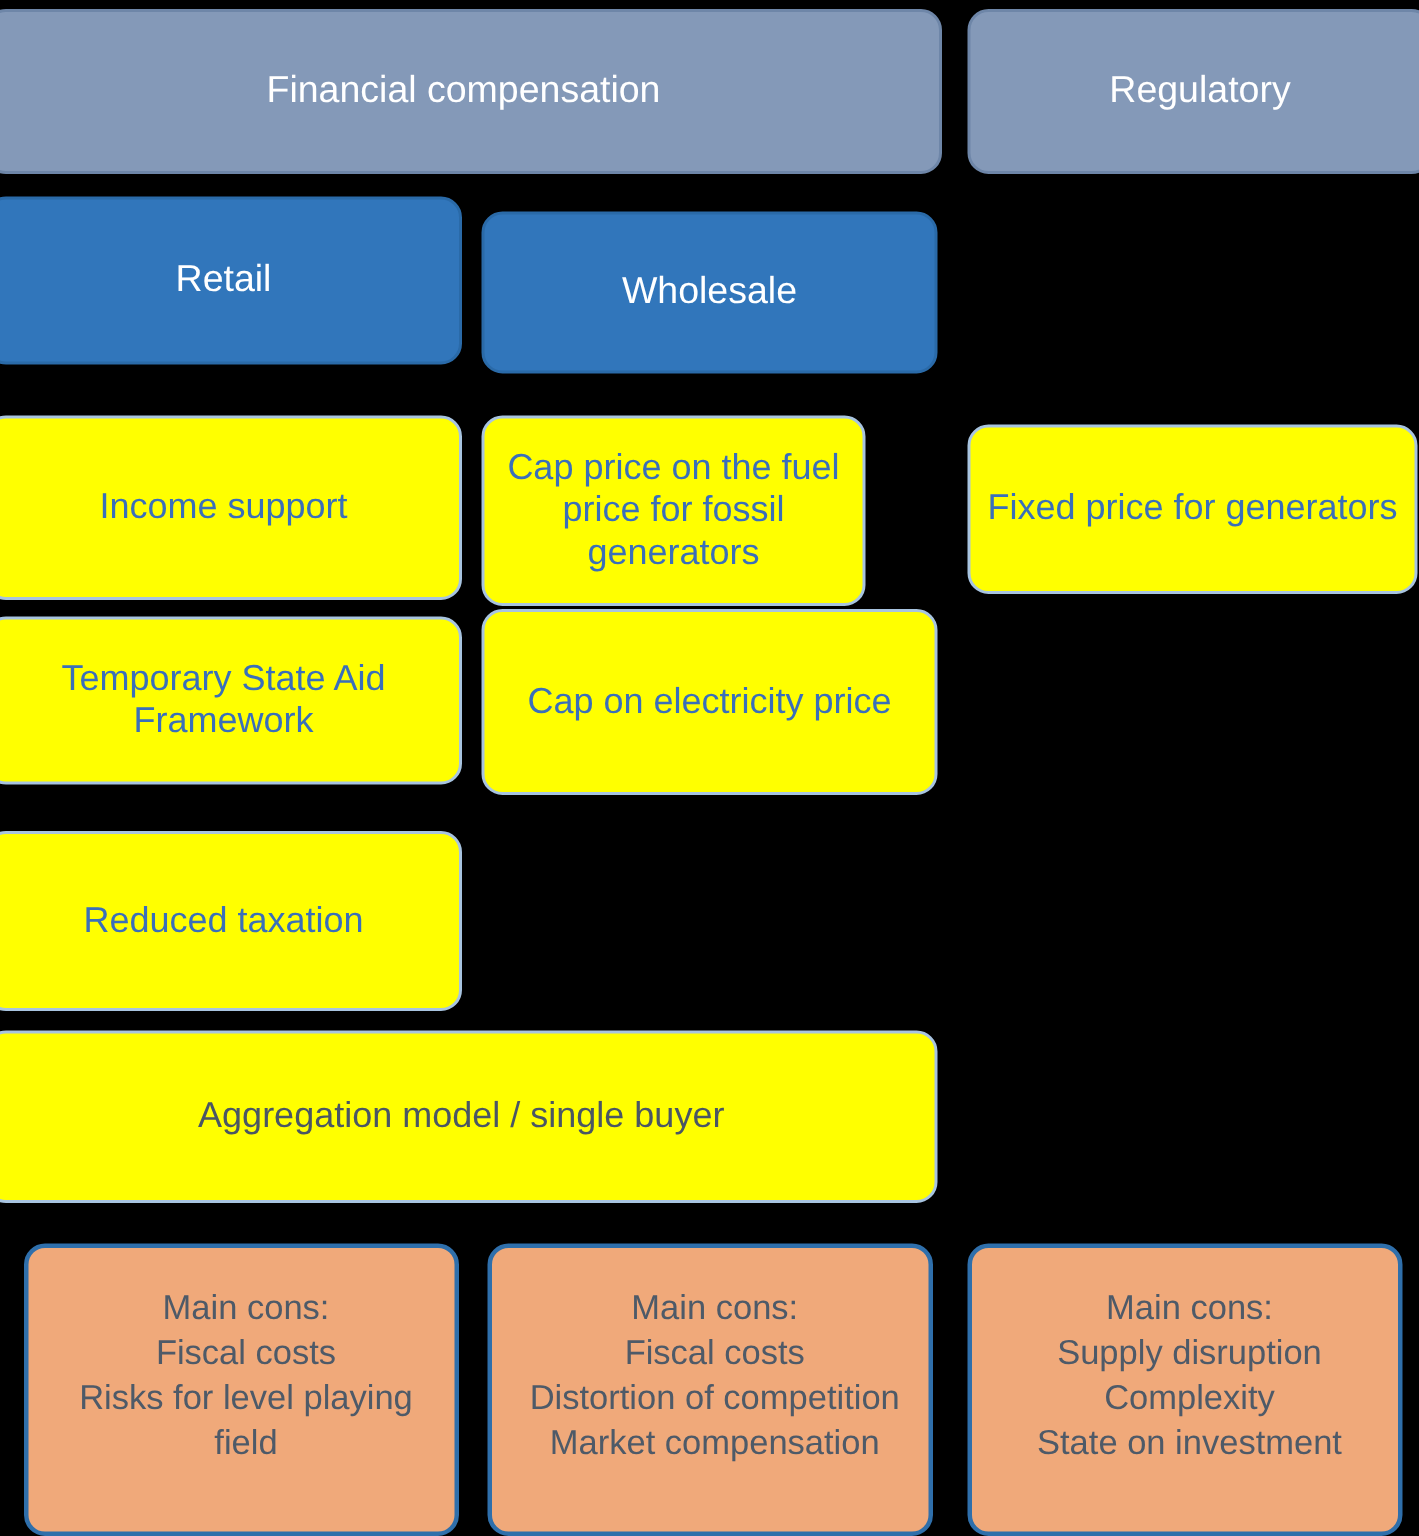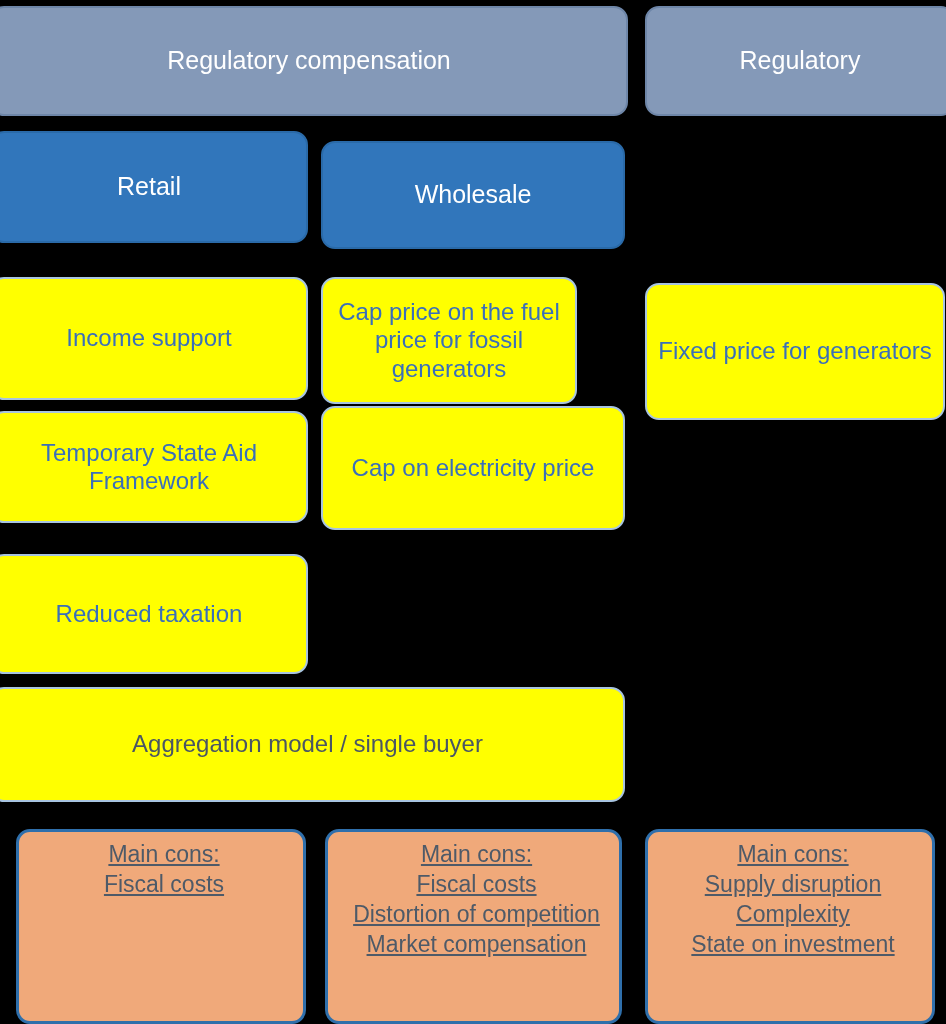--- a/index.html
+++ b/index.html
@@ -64,42 +64,41 @@
     color: #4a5664;
   }
 
   
   .tier-cons {
     background: #f0a97a;
     border: 3px solid #2f6fab;
     color: #4e5a68;
     font-size: 23px;
     display: block;
-    padding: 8px 8px 8px 14px;
+    padding: 25px 8px 8px 14px;
     line-height: 1.30;
     box-shadow: 0 1px 3px rgba(0,0,0,0.35);
-    text-decoration: underline;
   }
   .cons-title {
     display: block;
     text-align: center;
     white-space: nowrap;
   }
   .cons-item {
     display: block;
     text-align: center;
   }
 </style>
 </head>
 <body>
 
 <div id="canvas">
 
   <div class="box tier-header" style="left:-10px; top:6px; width:638px; height:110px;">
-    <span>Regulatory compensation</span>
+    <span>Financial compensation</span>
   </div>
 
   <div class="box tier-header" style="left:645px; top:6px; width:310px; height:110px;">
     <span>Regulatory</span>
   </div>
 
   <div class="box tier-segment" style="left:-10px; top:131px; width:318px; height:112px;">
     <span>Retail</span>
   </div>
 
@@ -108,21 +107,21 @@
   </div>
 
   <div class="box tier-measure" style="left:-10px; top:277px; width:318px; height:123px;">
     <span>Income support</span>
   </div>
 
   <div class="box tier-measure" style="left:321px; top:277px; width:256px; height:127px;">
     <span>Cap price on the fuel price for fossil generators</span>
   </div>
 
-  <div class="box tier-measure" style="left:645px; top:283px; width:300px; height:137px;">
+  <div class="box tier-measure" style="left:645px; top:283px; width:300px; height:113px;">
     <span>Fixed price for generators</span>
   </div>
 
   <div class="box tier-measure" style="left:-10px; top:411px; width:318px; height:112px;">
     <span>Temporary State Aid Framework</span>
   </div>
 
   <div class="box tier-measure" style="left:321px; top:406px; width:304px; height:124px;">
     <span>Cap on electricity price</span>
   </div>
@@ -131,20 +130,21 @@
     <span>Reduced taxation</span>
   </div>
 
   <div class="box tier-measure dark-text" style="left:-10px; top:687px; width:635px; height:115px;">
     <span>Aggregation model / single buyer</span>
   </div>
 
   <div class="box tier-cons" style="left:16px; top:829px; width:290px; height:195px;">
     <span class="cons-title">Main cons:</span>
     <span class="cons-item">Fiscal costs</span>
+    <span class="cons-item">Risks for level playing field</span>
   </div>
 
   <div class="box tier-cons" style="left:325px; top:829px; width:297px; height:195px;">
     <span class="cons-title">Main cons:</span>
     <span class="cons-item">Fiscal costs</span>
     <span class="cons-item">Distortion of competition</span>
     <span class="cons-item">Market compensation</span>
   </div>
 
   <div class="box tier-cons" style="left:645px; top:829px; width:290px; height:195px;">

